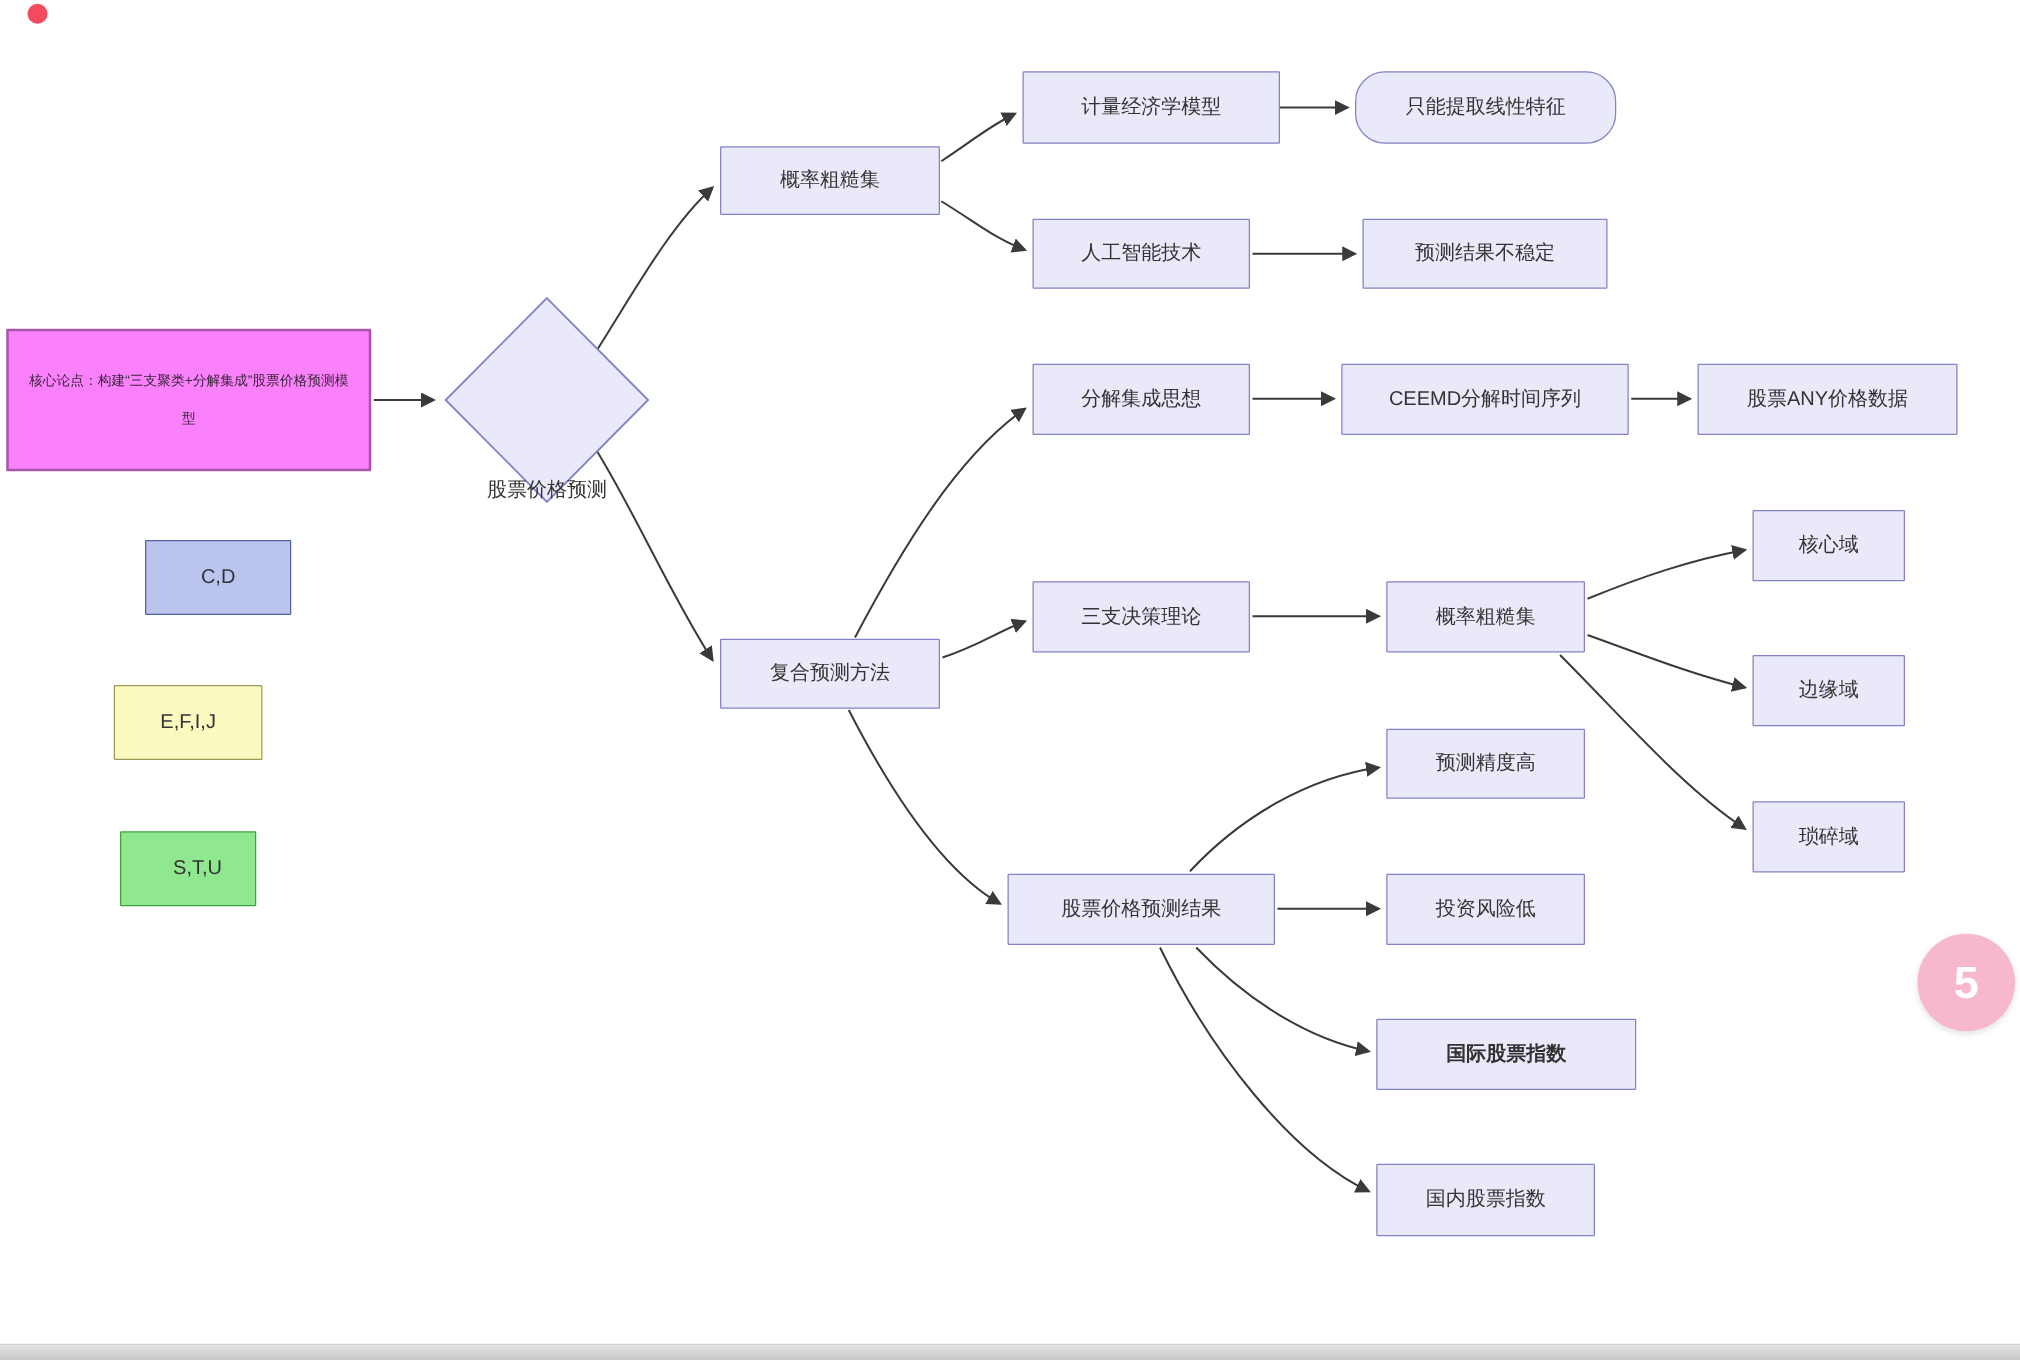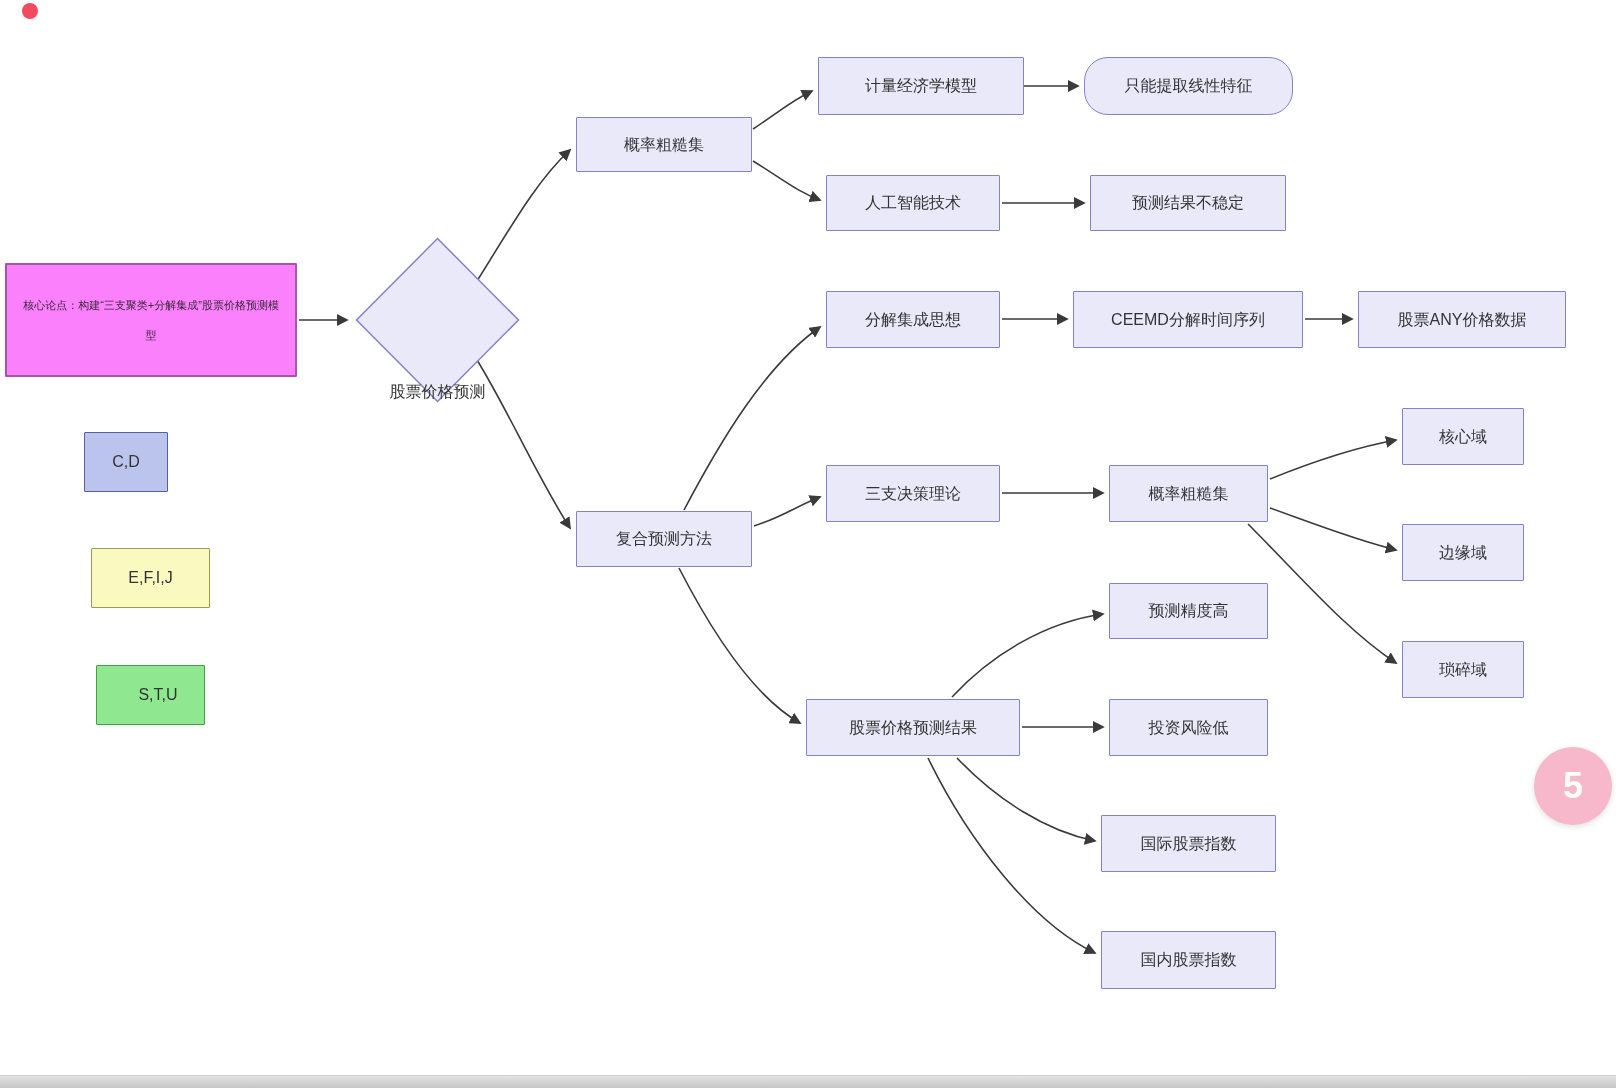--- a/index.html
+++ b/index.html
@@ -80,21 +80,21 @@
 
   <div class="node root" style="left:5px;top:263px;width:292px;height:114px;">核心论点：构建“三支聚类+分解集成”股票价格预测模型</div>
 
   <div class="diamond" style="left:355px;top:237px;width:165px;height:166px;">
     <svg width="165" height="166" viewBox="0 0 165 166">
       <polygon points="82.5,1.5 163.5,83 82.5,164.5 1.5,83"></polygon>
     </svg>
     <span class="diamond-label">股票价格预测</span>
   </div>
 
-  <div class="node legend-cd" style="left:84px;top:432px;width:84px;height:60px;">C,D</div>
+  <div class="node legend-cd" style="left:116px;top:432px;width:117px;height:60px;">C,D</div>
   <div class="node legend-efij" style="left:91px;top:548px;width:119px;height:60px;">E,F,I,J</div>
   <div class="node legend-stu" style="left:96px;top:665px;width:109px;height:60px;padding-left:23px;">S,T,U</div>
 
   <div class="node" style="left:576px;top:117px;width:176px;height:55px;">概率粗糙集</div>
   <div class="node" style="left:818px;top:57px;width:206px;height:58px;">计量经济学模型</div>
   <div class="node" style="left:1084px;top:57px;width:209px;height:58px;border-radius:24px;">只能提取线性特征</div>
   <div class="node" style="left:826px;top:175px;width:174px;height:56px;">人工智能技术</div>
   <div class="node" style="left:1090px;top:175px;width:196px;height:56px;">预测结果不稳定</div>
 
   <div class="node" style="left:576px;top:511px;width:176px;height:56px;">复合预测方法</div>
@@ -102,20 +102,20 @@
   <div class="node" style="left:1073px;top:291px;width:230px;height:57px;">CEEMD分解时间序列</div>
   <div class="node" style="left:1358px;top:291px;width:208px;height:57px;">股票ANY价格数据</div>
   <div class="node" style="left:826px;top:465px;width:174px;height:57px;">三支决策理论</div>
   <div class="node" style="left:1109px;top:465px;width:159px;height:57px;">概率粗糙集</div>
   <div class="node" style="left:1402px;top:408px;width:122px;height:57px;text-align:center;">核心域</div>
   <div class="node" style="left:1402px;top:524px;width:122px;height:57px;">边缘域</div>
   <div class="node" style="left:1402px;top:641px;width:122px;height:57px;">琐碎域</div>
   <div class="node" style="left:806px;top:699px;width:214px;height:57px;">股票价格预测结果</div>
   <div class="node" style="left:1109px;top:583px;width:159px;height:56px;">预测精度高</div>
   <div class="node" style="left:1109px;top:699px;width:159px;height:57px;">投资风险低</div>
-  <div class="node" style="left:1101px;top:815px;width:175px;height:57px;">国际股票指数</div>
+  <div class="node" style="left:1101px;top:815px;width:208px;height:57px;font-weight:bold;">国际股票指数</div>
   <div class="node" style="left:1101px;top:931px;width:175px;height:58px;">国内股票指数</div>
 
   <div class="corner-dot"></div>
   <div class="float-badge">5</div>
   <div class="h-scrollbar"></div>
 
 </div>
 
 </body></html>

